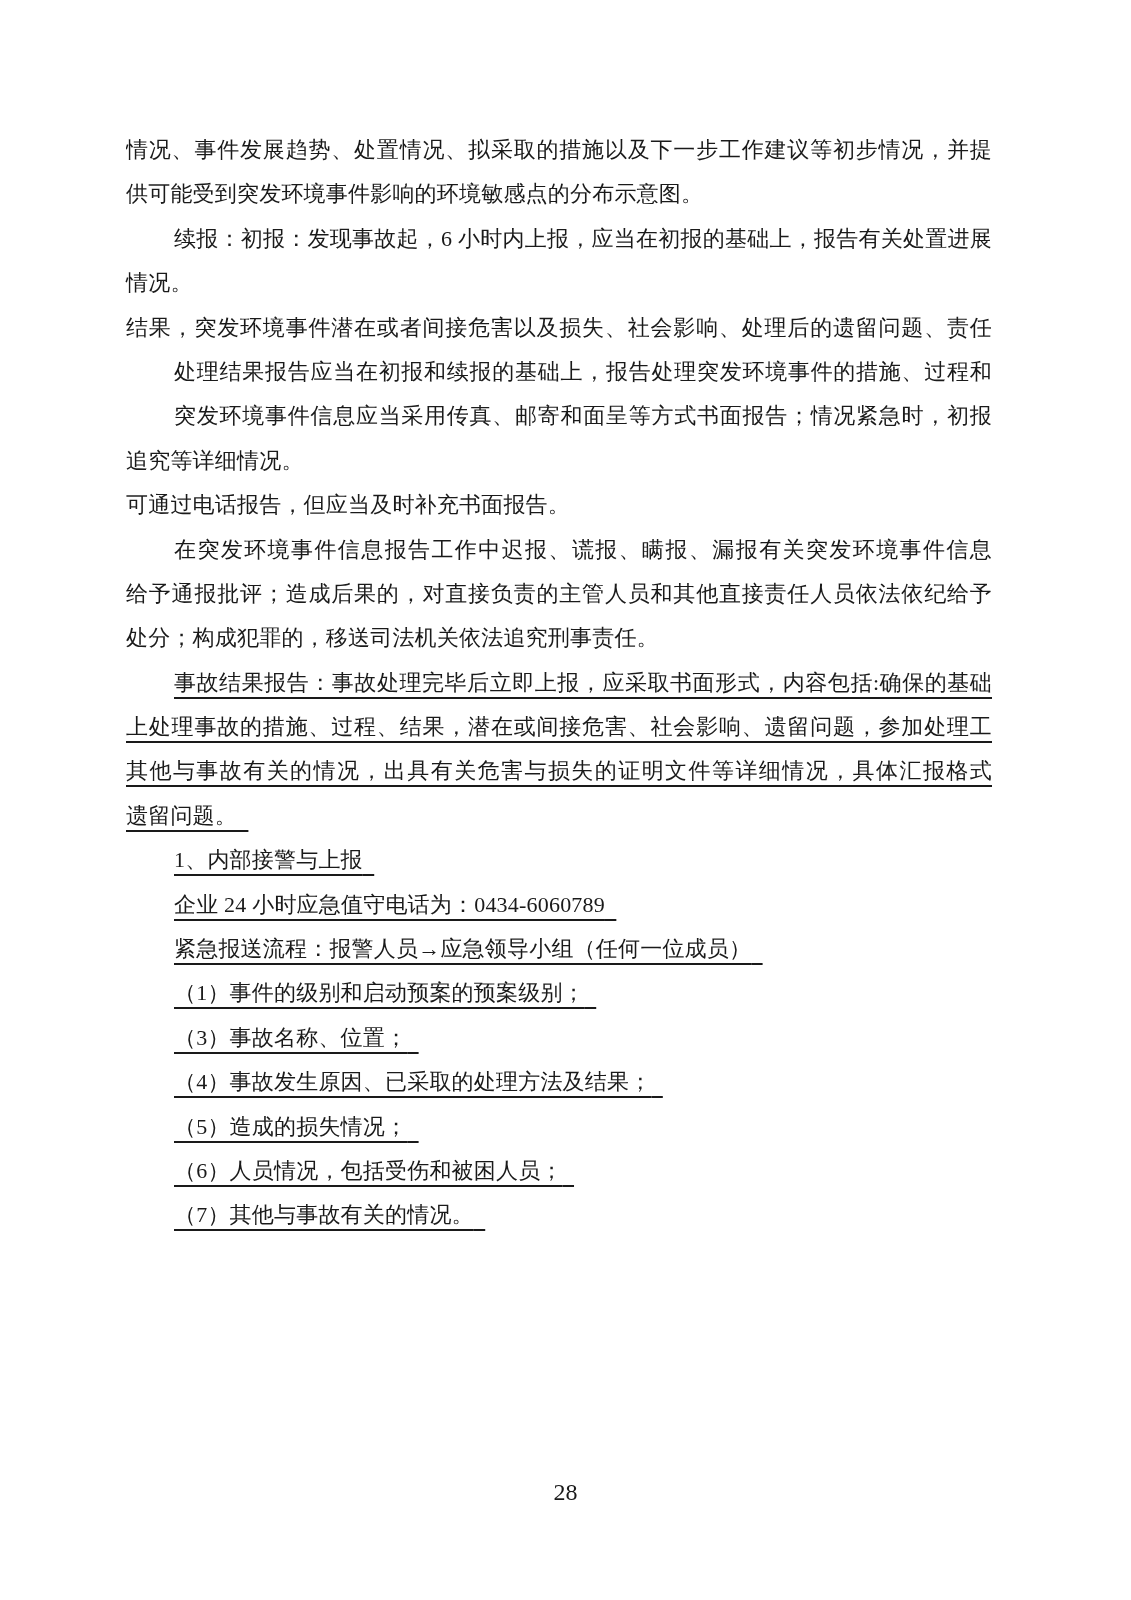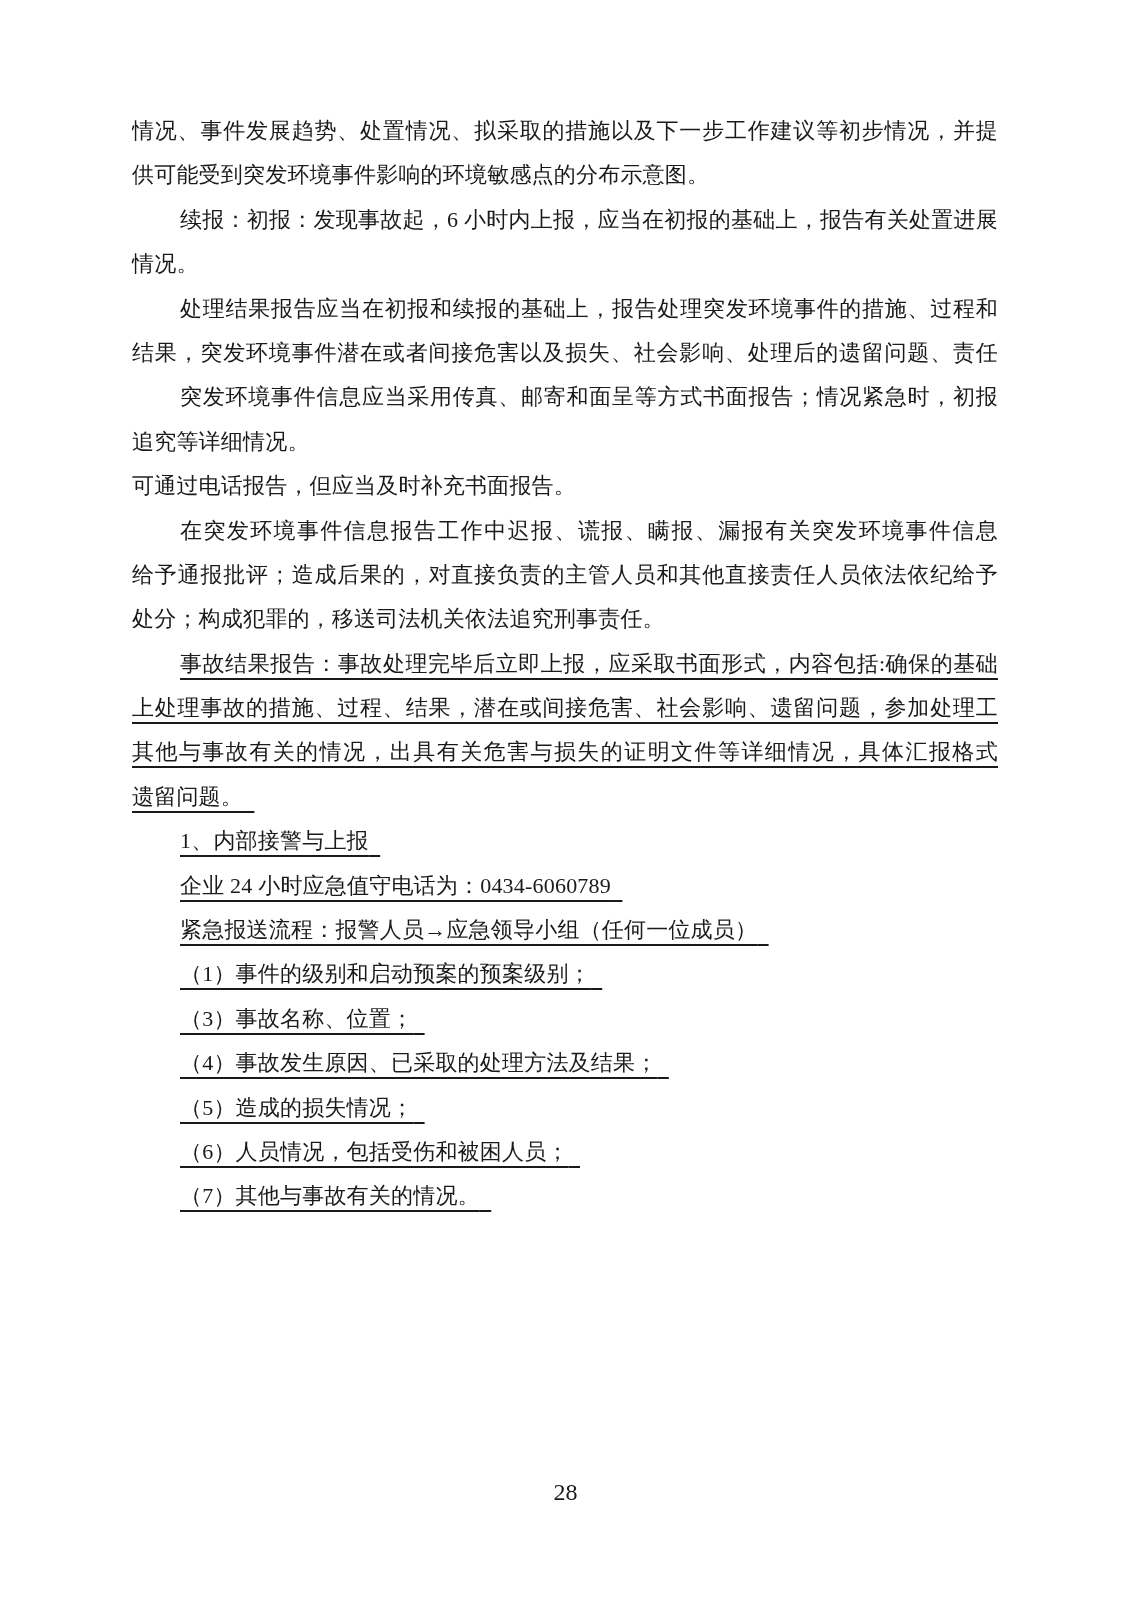--- a/index.html
+++ b/index.html
@@ -8,23 +8,22 @@
     width: 1131px;
     height: 1600px;
     background: #ffffff;
     color: #1a1a1a;
     font-family: "Liberation Serif", "DejaVu Serif", serif;
     overflow: hidden;
   }
   .doc {
     position: absolute;
     left: 126px;
-    top: 109px;
+    top: 128px;
     width: 866px;
-    margin-left: 6px;
   }
   .line {
     height: 44.4px;
     line-height: 44.4px;
     font-size: 22px;
     white-space: nowrap;
     letter-spacing: 0.2px;
   }
   .line.justify {
     white-space: normal;
@@ -55,22 +54,22 @@
 </style>
 </head>
 <body>
 
 <div class="page">
   <div class="doc" id="doc">
       <div class="line justify"><span class="t">情况、事件发展趋势、处置情况、拟采取的措施以及下一步工作建议等初步情况，并提</span></div>
       <div class="line"><span class="t">供可能受到突发环境事件影响的环境敏感点的分布示意图。</span></div>
       <div class="line indent justify"><span class="t">续报：初报：发现事故起，6 小时内上报，应当在初报的基础上，报告有关处置进展</span></div>
       <div class="line"><span class="t">情况。</span></div>
+      <div class="line justify"><span class="t">结果，突发环境事件潜在或者间接危害以及损失、社会影响、处理后的遗留问题、责任</span></div>
       <div class="line indent justify"><span class="t">处理结果报告应当在初报和续报的基础上，报告处理突发环境事件的措施、过程和</span></div>
-      <div class="line justify"><span class="t">结果，突发环境事件潜在或者间接危害以及损失、社会影响、处理后的遗留问题、责任</span></div>
       <div class="line indent justify"><span class="t">突发环境事件信息应当采用传真、邮寄和面呈等方式书面报告；情况紧急时，初报</span></div>
       <div class="line"><span class="t">追究等详细情况。</span></div>
       <div class="line"><span class="t">可通过电话报告，但应当及时补充书面报告。</span></div>
       <div class="line indent justify"><span class="t">在突发环境事件信息报告工作中迟报、谎报、瞒报、漏报有关突发环境事件信息的，</span></div>
       <div class="line justify"><span class="t">给予通报批评；造成后果的，对直接负责的主管人员和其他直接责任人员依法依纪给予</span></div>
       <div class="line"><span class="t">处分；构成犯罪的，移送司法机关依法追究刑事责任。</span></div>
       <div class="line indent justify"><span class="t ul">事故结果报告：事故处理完毕后立即上报，应采取书面形式，内容包括:确保的基础</span></div>
       <div class="line justify"><span class="t ul">上处理事故的措施、过程、结果，潜在或间接危害、社会影响、遗留问题，参加处理工</span></div>
       <div class="line justify"><span class="t ul">其他与事故有关的情况，出具有关危害与损失的证明文件等详细情况，具体汇报格式</span></div>
       <div class="line"><span class="t ul">遗留问题。</span></div>

